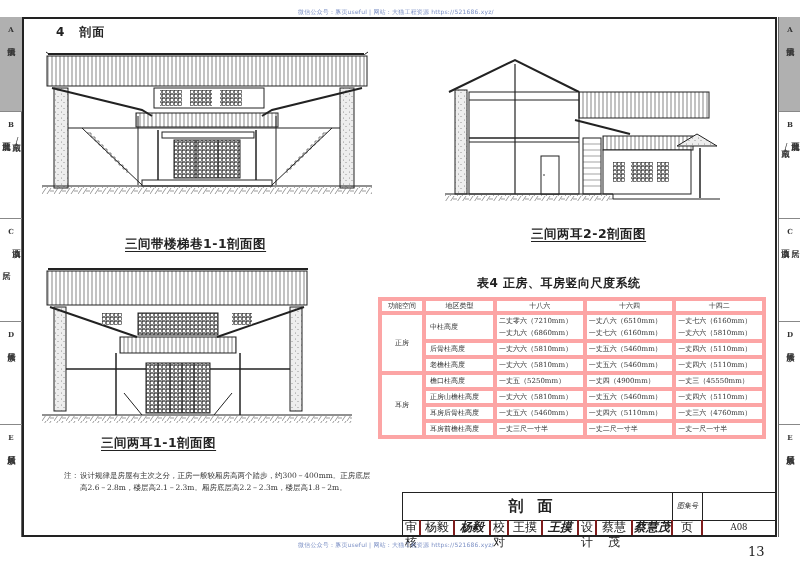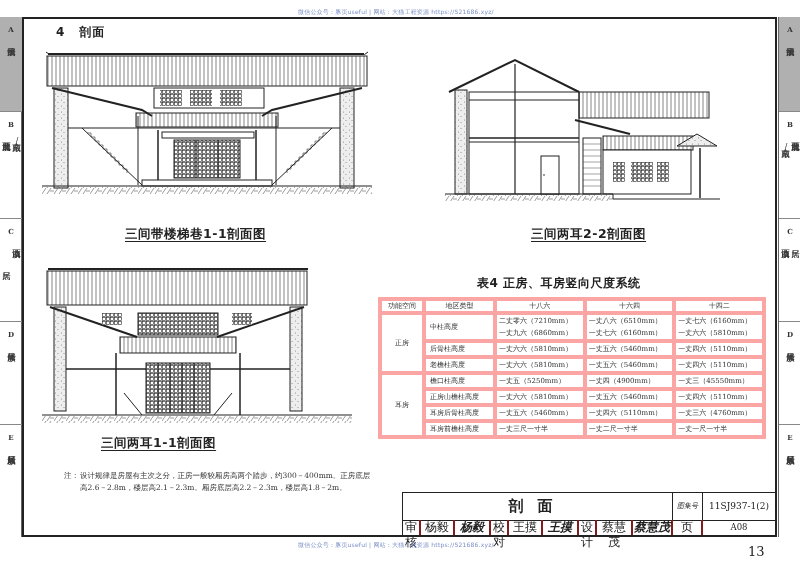--- a/index.html
+++ b/index.html
@@ -145,21 +145,21 @@
     <line x1="176" y1="90" x2="176" y2="128" stroke="#222"></line>
     <line x1="116" y1="80" x2="116" y2="132" stroke="#222" stroke-width="1.5"></line>
     <line x1="214" y1="80" x2="214" y2="132" stroke="#222" stroke-width="1.5"></line>
     <line x1="96" y1="66" x2="96" y2="135" stroke="#222"></line>
     <line x1="234" y1="66" x2="234" y2="135" stroke="#222"></line>
     <rect x="100" y="130" width="130" height="6" fill="#fff" stroke="#222"></rect>
     <line x1="0" y1="136" x2="330" y2="136" stroke="#222" stroke-width="1.2"></line>
     <rect x="0" y="137" width="330" height="7" fill="url(#ground)"></rect>
   </svg>
 </div>
-<div class="caption" style="left:125px;top:226px;">三间带楼梯巷1-1剖面图</div>
+<div class="caption" style="left:125px;top:236px;">三间带楼梯巷1-1剖面图</div>
 
 <div class="draw" style="left:445px;top:58px;">
   <svg width="275" height="145" viewBox="0 0 275 145">
     <path d="M4 34 L70 2 L134 34" stroke="#222" stroke-width="2" fill="none"></path>
     <rect x="10" y="32" width="12" height="104" fill="url(#stone)" stroke="#222"></rect>
     <rect x="24" y="34" width="110" height="102" fill="#fff" stroke="#222"></rect>
     <line x1="24" y1="42" x2="134" y2="42" stroke="#222"></line>
     <line x1="70" y1="6" x2="70" y2="136" stroke="#222" stroke-width="1.2"></line>
     <line x1="24" y1="80" x2="134" y2="80" stroke="#222" stroke-width="1.5"></line>
     <line x1="24" y1="84" x2="134" y2="84" stroke="#222"></line>
@@ -281,21 +281,20 @@
 
 <div class="note">
   <span class="lbl">注：</span>
   <div class="body">设计规律是房屋有主次之分，正房一般较厢房高两个踏步，约300－400mm。正房底层高2.6－2.8m，楼层高2.1－2.3m。厢房底层高2.2－2.3m，楼层高1.8－2m。</div>
 </div>
 
 <div class="tb">
   <div class="row1">
     <div class="main-title">剖面</div>
     <div class="lbl-a">图集号</div>
-    <div class="val-a">11SJ937-1(2)</div>
   </div>
   <div class="row2">
     <div class="cell" style="left:0;width:18px;">审核</div>
     <div class="cell" style="left:18px;width:34px;">杨毅</div>
     <div class="cell sig" style="left:52px;width:36px;">杨毅</div>
     <div class="cell" style="left:88px;width:18px;">校对</div>
     <div class="cell" style="left:106px;width:34px;">王摸</div>
     <div class="cell sig" style="left:140px;width:36px;">王摸</div>
     <div class="cell" style="left:176px;width:18px;">设计</div>
     <div class="cell" style="left:194px;width:36px;">蔡慧茂</div>

